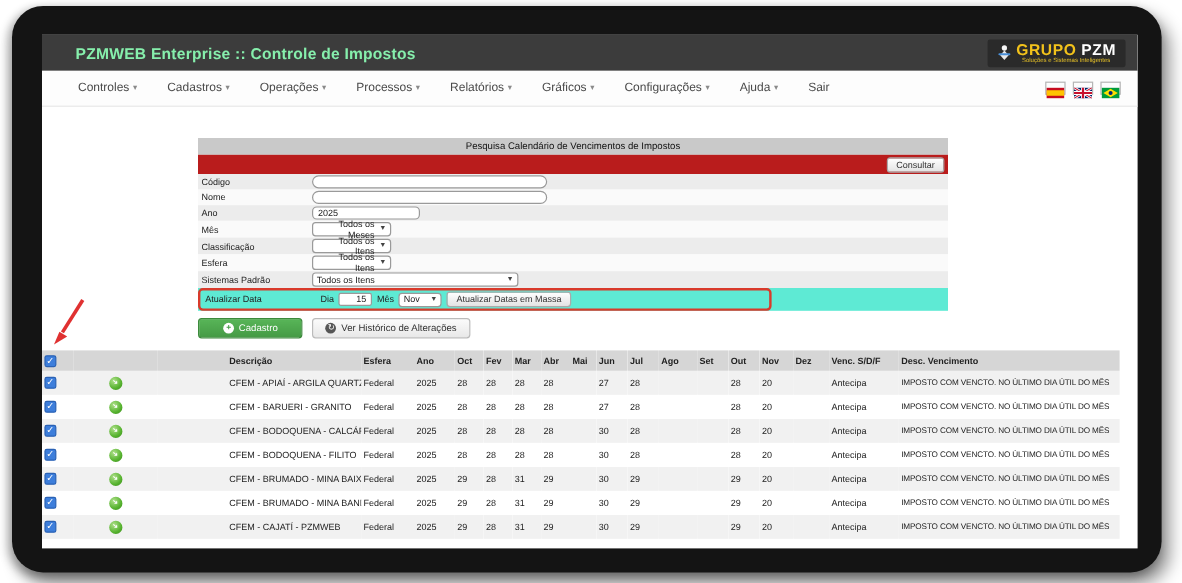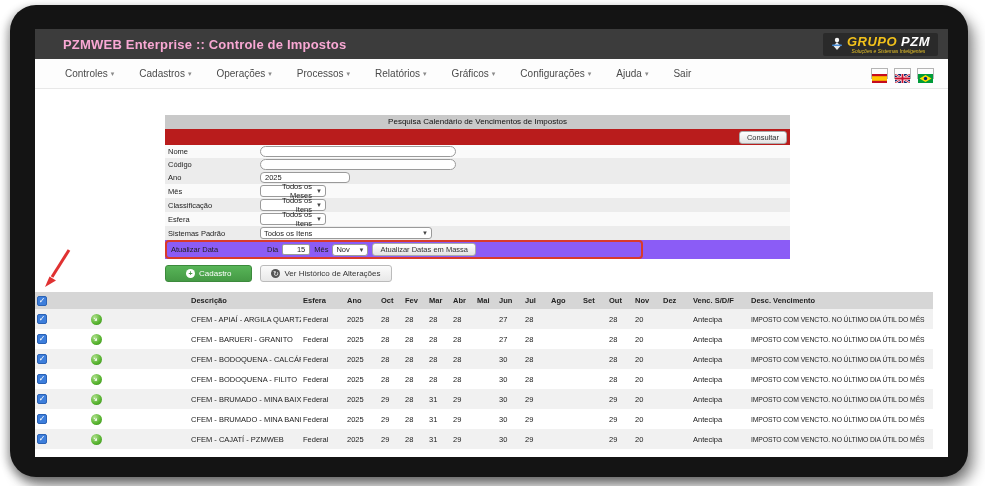--- a/index.html
+++ b/index.html
@@ -14,23 +14,23 @@
   }
   .page{
     position:absolute;left:25px;top:24px;width:913px;height:428px;
     background:#ffffff;overflow:hidden;
   }
   
   .titlebar{
     height:30px;background:#3c3c3c;display:flex;align-items:center;
     padding:0 10px 0 28px;box-sizing:border-box;
   }
-  .app-title{color:#f9a8d4;font-weight:bold;font-size:13px;letter-spacing:.2px;}
+  .app-title{color:#86efac;font-weight:bold;font-size:13px;letter-spacing:.2px;}
   .logo{margin-left:auto;display:flex;align-items:center;gap:4px;background:#2a2a2a;padding:2px 8px;border-radius:2px;}
-  .logo-lines{display:flex;flex-direction:column;align-items:center;line-height:1;font-style:italic;}
+  .logo-lines{display:flex;flex-direction:column;align-items:center;line-height:1;}
   .logo-main{font-size:13px;font-weight:bold;letter-spacing:.5px;}
   .logo-grupo{color:#f2c21b;}
   .logo-pzm{color:#ffffff;margin-left:4px;}
   .logo-tagline{font-size:5px;color:#e8c227;margin-top:1px;white-space:nowrap;}
   
   .menubar{
     height:30px;background:#fdfdfd;border-bottom:1px solid #e8e8e8;
     display:flex;align-items:center;padding:0 14px 0 30px;box-sizing:border-box;
   }
   .menu-items{display:flex;gap:25px;align-items:center;}
@@ -56,21 +56,21 @@
   .inp.size-l{width:196px;}
   .inp.size-m{width:90px;border-radius:4px;}
   .selectbox{
     height:12px;border:1px solid #9a9a9a;border-radius:3px;background:#fff;
     display:inline-flex;align-items:center;font-size:7.5px;color:#222;
     padding:0 3px;box-sizing:border-box;gap:4px;cursor:pointer;text-align:right;
   }
   .selectbox .caret{font-size:6px;color:#444;margin-left:auto;}
   .selectbox.size-s{width:66px;}
   .selectbox.size-xl{width:172px;}
-  .atualizar-band{background:#8b5cf6;padding:0;}
+  .atualizar-band{background:#5eead4;padding:0;}
   .red-outline{
     display:flex;align-items:center;gap:4px;width:478px;
     border:2px solid #d93a2b;border-radius:4px;padding:1px 4px;box-sizing:border-box;
   }
   .inline-label{font-size:7.5px;color:#222;}
   .inp.size-dia{width:28px;border-radius:2px;text-align:right;}
   .selectbox.size-mes{width:36px;}
   .btn-small{
     font-family:inherit;font-size:7.5px;color:#333;
     background:linear-gradient(#ffffff,#e3e3e3);
@@ -173,26 +173,26 @@
             </svg></span>
         </div>
     </div>
 
     <div class="form-wrap">
       <div class="form-title">Pesquisa Calendário de Vencimentos de Impostos</div>
       <div class="form-row consultar-row">
         <button class="btn-small">Consultar</button>
       </div>
       <div id="form-fields">
+          <div class="form-row row-gray">
+            <span class="flabel">Código</span>
+            <input class="inp size-l" value="" style="">
+          </div>
           <div class="form-row row-white">
             <span class="flabel">Nome</span>
-            <input class="inp size-l" value="" style="">
-          </div>
-          <div class="form-row row-gray">
-            <span class="flabel">Código</span>
             <input class="inp size-l" value="" style="">
           </div>
           <div class="form-row row-gray">
             <span class="flabel">Ano</span>
             <input class="inp size-m" value="2025" style="">
           </div>
           <div class="form-row row-white">
             <span class="flabel">Mês</span>
             <span class="selectbox size-s">
               <span>Todos os Meses</span>

